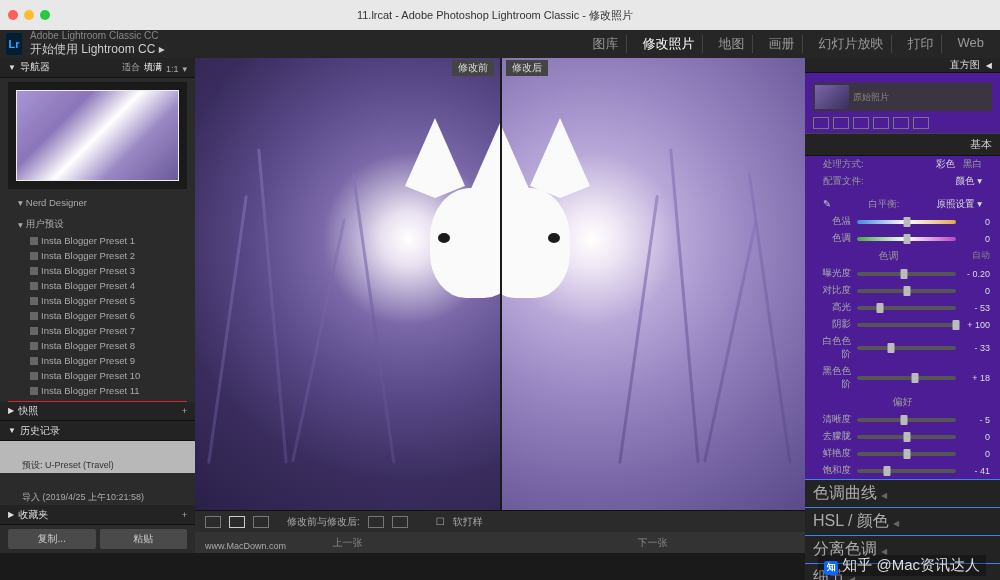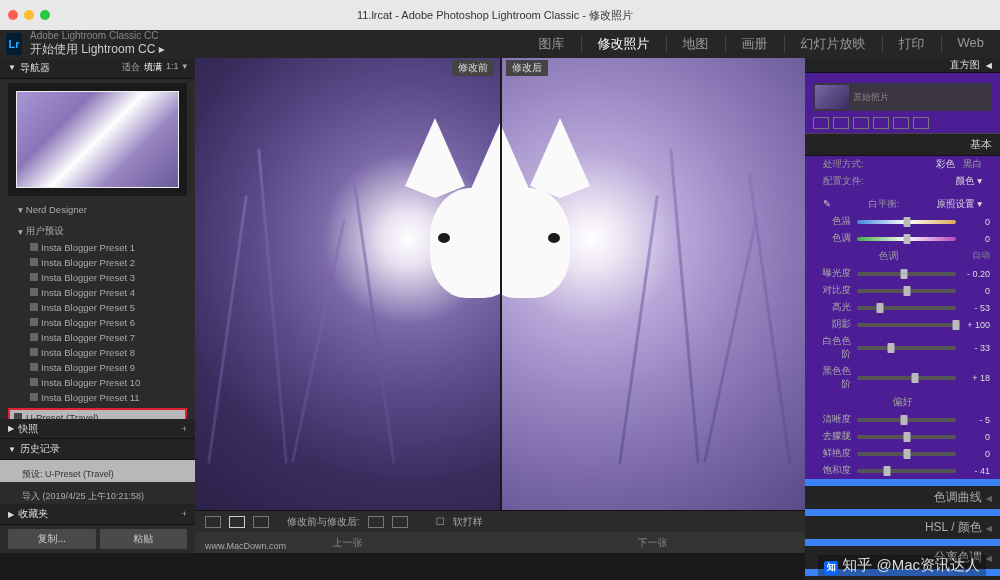--- a/index.html
+++ b/index.html
@@ -4,37 +4,37 @@
 <style>
 *{margin:0;padding:0;box-sizing:border-box;font-family:-apple-system,"Helvetica Neue",Arial,sans-serif;user-select:none}
 body{width:1000px;height:580px;background:#1a1a1a;overflow:hidden;position:relative}
 .titlebar{height:30px;background:#e8e8e8;display:flex;align-items:center;font-size:11px;color:#333}
 .traffic{display:flex;gap:6px;padding-left:8px}
 .tl{width:10px;height:10px;border-radius:50%}
 .titlebar .center{flex:1;text-align:center}
 .app-header{height:28px;background:#262626;display:flex;align-items:center;color:#bbb;font-size:12px}
 .lr-logo{width:16px;height:22px;background:#001e36;color:#31a8ff;font-size:11px;font-weight:bold;display:flex;align-items:center;justify-content:center;margin:0 8px 0 6px;border-radius:2px}
 .app-sub{font-size:10px;color:#888}
-.modules{margin-left:auto;display:flex;gap:16px;padding-right:16px}
+.modules{margin-left:auto;display:flex;gap:7px;padding-right:16px}
 .module{color:#999;cursor:pointer;font-size:13px}
 .module.active{color:#fff}
 .module.sep{border-left:1px solid #444;padding-left:16px}
 .main{display:flex;height:495px}
 .left-panel{width:195px;background:#2b2b2b;display:flex;flex-direction:column;font-size:10px;color:#ccc}
 .panel-hdr{height:22px;background:#232323;display:flex;align-items:center;padding:0 8px;color:#ddd;border-bottom:1px solid #111}
 .panel-hdr .tri{margin-right:4px;font-size:8px}
-.panel-hdr .extra{margin-left:auto;font-size:9px;color:#aaa;display:flex;gap:4px;align-items:flex-start}
+.panel-hdr .extra{margin-left:auto;font-size:9px;color:#aaa;display:flex;gap:4px;align-items:flex-end}
 .nav-preview{height:120px;background:#1a1a1a;margin:4px 8px;position:relative;overflow:hidden}
 .nav-preview .inner{position:absolute;inset:8px;border:1px solid #eee;background:linear-gradient(135deg,#a896d4 0%,#8a75b8 30%,#fff 50%,#9a88c4 70%,#6a5a99 100%)}
 .tree{padding:2px 0;overflow:auto}
 .tree-item{padding:2px 8px 2px 18px;color:#aaa;cursor:pointer;white-space:nowrap;font-size:9.5px;display:flex;align-items:center;gap:3px}
 .tree-item.indent{padding-left:30px}
 .preset-box{margin:3px 8px;border:2px solid #d23;background:#b8b8b8;color:#333;padding:2px 4px;font-size:9.5px;display:flex;align-items:center;gap:4px}
 .sq{width:8px;height:8px;background:#666;display:inline-block}
-.history-item{padding:8px 8px 1px 22px;font-size:9px;color:#aaa}
+.history-item{padding:18px 8px 1px 22px;font-size:9px;color:#aaa}
 .btn-row{display:flex;gap:4px;padding:4px 8px;margin-top:auto}
 .btn{flex:1;background:#4a4a4a;color:#ccc;text-align:center;padding:3px 0;font-size:10px;border-radius:2px;cursor:pointer}
 .center-area{flex:1;background:#333;display:flex;flex-direction:column;position:relative}
 .split{flex:1;display:flex;position:relative}
 .half{flex:1;position:relative;overflow:hidden}
 .half.before{background:radial-gradient(circle at 70% 40%,#fff 0%,#e8e0f0 8%,#7a68a8 25%,#5a4a8a 45%,#3a2d5e 70%,#2a2048 100%)}
 .half.after{background:radial-gradient(circle at 30% 40%,#fff 0%,#f0e8f5 8%,#b8a8d8 25%,#9a88c4 45%,#7a68a8 70%,#5a4a8a 100%)}
 .lavender{position:absolute;inset:0;opacity:0.6}
 .lav-stem{position:absolute;width:3px;background:linear-gradient(#8872b8,#5a4a8a);border-radius:2px}
 .dog-ear{position:absolute;width:60px;height:80px;background:#fafafa;clip-path:polygon(50% 0,100% 85%,50% 100%,0 85%)}
@@ -52,21 +52,21 @@
 .basic-hdr{background:#232323;padding:3px 8px;text-align:right;font-size:11px;border-top:1px solid #444;border-bottom:1px solid #111}
 .row{display:flex;align-items:center;padding:2px 10px;gap:6px;font-size:9.5px;color:#aaa}
 .row .lbl{width:36px;text-align:right}
 .row .val{width:28px;text-align:right;color:#ddd;font-size:9px}
 .slider{flex:1;height:4px;background:#555;border-radius:2px;position:relative;cursor:pointer}
 .slider .thumb{position:absolute;width:7px;height:10px;background:#bbb;top:-3px;border-radius:1px;transform:translateX(-50%)}
 .sub-hdr{text-align:center;color:#999;padding:2px 0;font-size:10px}
 .sub-hdr .auto{float:right;margin-right:10px;color:#888;font-size:9px}
 .mode-row{display:flex;justify-content:space-between;padding:2px 18px;font-size:9.5px;color:#999}
 .mode-row .opts{display:flex;gap:8px}
-.collapsed-panel{background:#232323;padding:3px 8px;text-align:right;font-size:12px;color:#aaa;border-top:7px solid #3b82f6;cursor:pointer}
+.collapsed-panel{background:#232323;padding:3px 8px;text-align:left;font-size:16px;color:#aaa;border-top:1px solid #3b82f6;cursor:pointer}
 .collapsed-panel::after{content:"◀";font-size:8px;margin-left:4px;color:#666}
 .footer{position:absolute;bottom:4px;right:14px;color:#ddd;font-size:15px;background:rgba(0,0,0,0.3);padding:1px 6px}
 .footer .zh{width:14px;height:14px;background:#0a66ff;color:#fff;font-size:9px;display:inline-flex;align-items:center;justify-content:center;border-radius:2px;margin-right:4px;font-weight:bold}
 .nav-arrow{position:absolute;top:50%;width:12px;height:40px;background:rgba(30,30,30,0.7);color:#888;display:flex;align-items:center;justify-content:center;font-size:10px;cursor:pointer}
 .watermark{position:absolute;bottom:2px;left:10px;color:#aaa;font-size:9px}
 .prev-next{display:flex;justify-content:space-around;padding:3px 0;font-size:10px;color:#888;border-top:1px solid #333}
 .grad-wb{background:linear-gradient(90deg,#48d,#fff,#da5)}
 .grad-tint{background:linear-gradient(90deg,#4a4,#fff,#b4b)}
 </style>
 </head>

